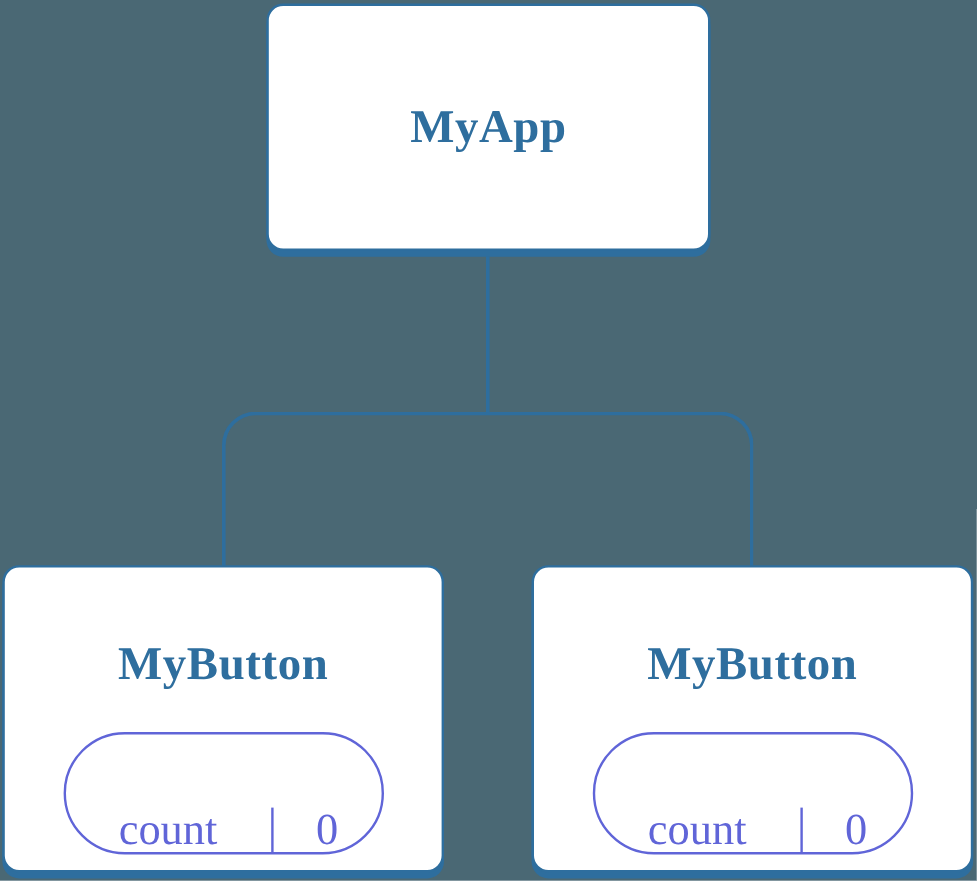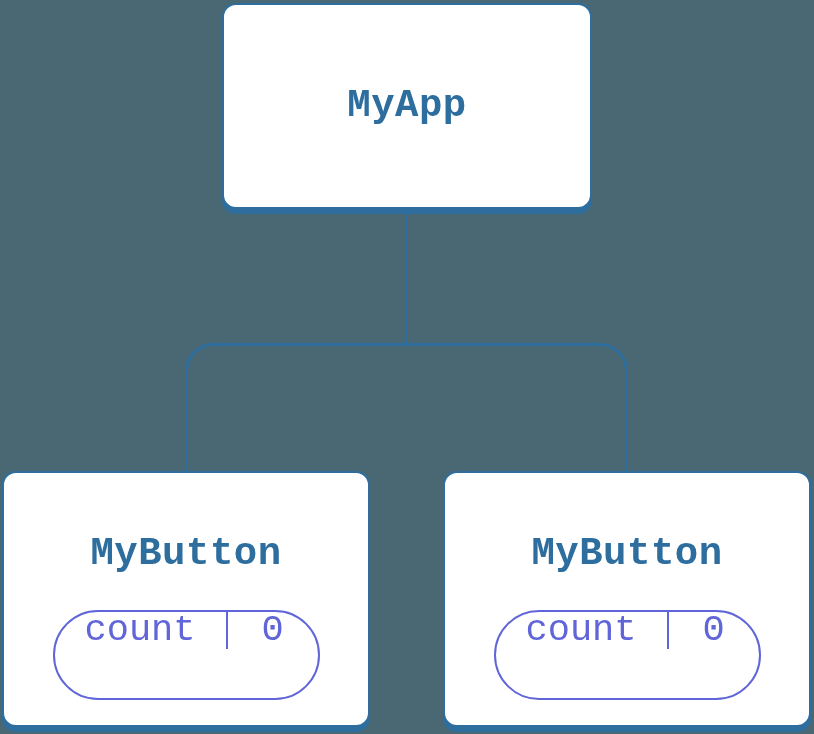--- a/index.html
+++ b/index.html
@@ -3,21 +3,21 @@
 <meta charset="utf-8">
 <style>
   html, body { margin: 0; padding: 0; }
 
   .canvas {
     position: relative;
     width: 814px;
     height: 734px;
     background: var(--bg, #4a6874);
     overflow: hidden;
-    font-family: Liberation Mono, monospace;
+    font-family: Liberation Serif, serif;
   }
 
   .node {
     position: absolute;
     background: var(--node-bg, #ffffff);
     border: 2.5px solid var(--blue, #2e6e9e);
     border-radius: 14px;
     box-shadow: 0 5px 0 0 var(--blue, #2e6e9e);
     box-sizing: border-box;
     display: flex;
@@ -69,26 +69,26 @@
     box-sizing: border-box;
     border: 3px solid var(--blue, #2e6e9e);
     border-bottom: none;
     border-radius: 28px 28px 0 0;
     background: transparent;
   }
 
   .state-pill {
     margin-top: 32px;
     width: 267px;
-    height: 90px;
+    height: 102px;
     box-sizing: border-box;
     border: 2px solid var(--purple, #6065d8);
     border-radius: 51px;
     display: flex;
-    align-items: flex-start;
+    align-items: flex-end;
     overflow: hidden;
     background: var(--node-bg, #ffffff);
   }
 
   .state-key-cell {
     width: 171px;
     border-right: 2px solid var(--purple, #6065d8);
     display: flex;
     align-items: center;
     justify-content: center;

